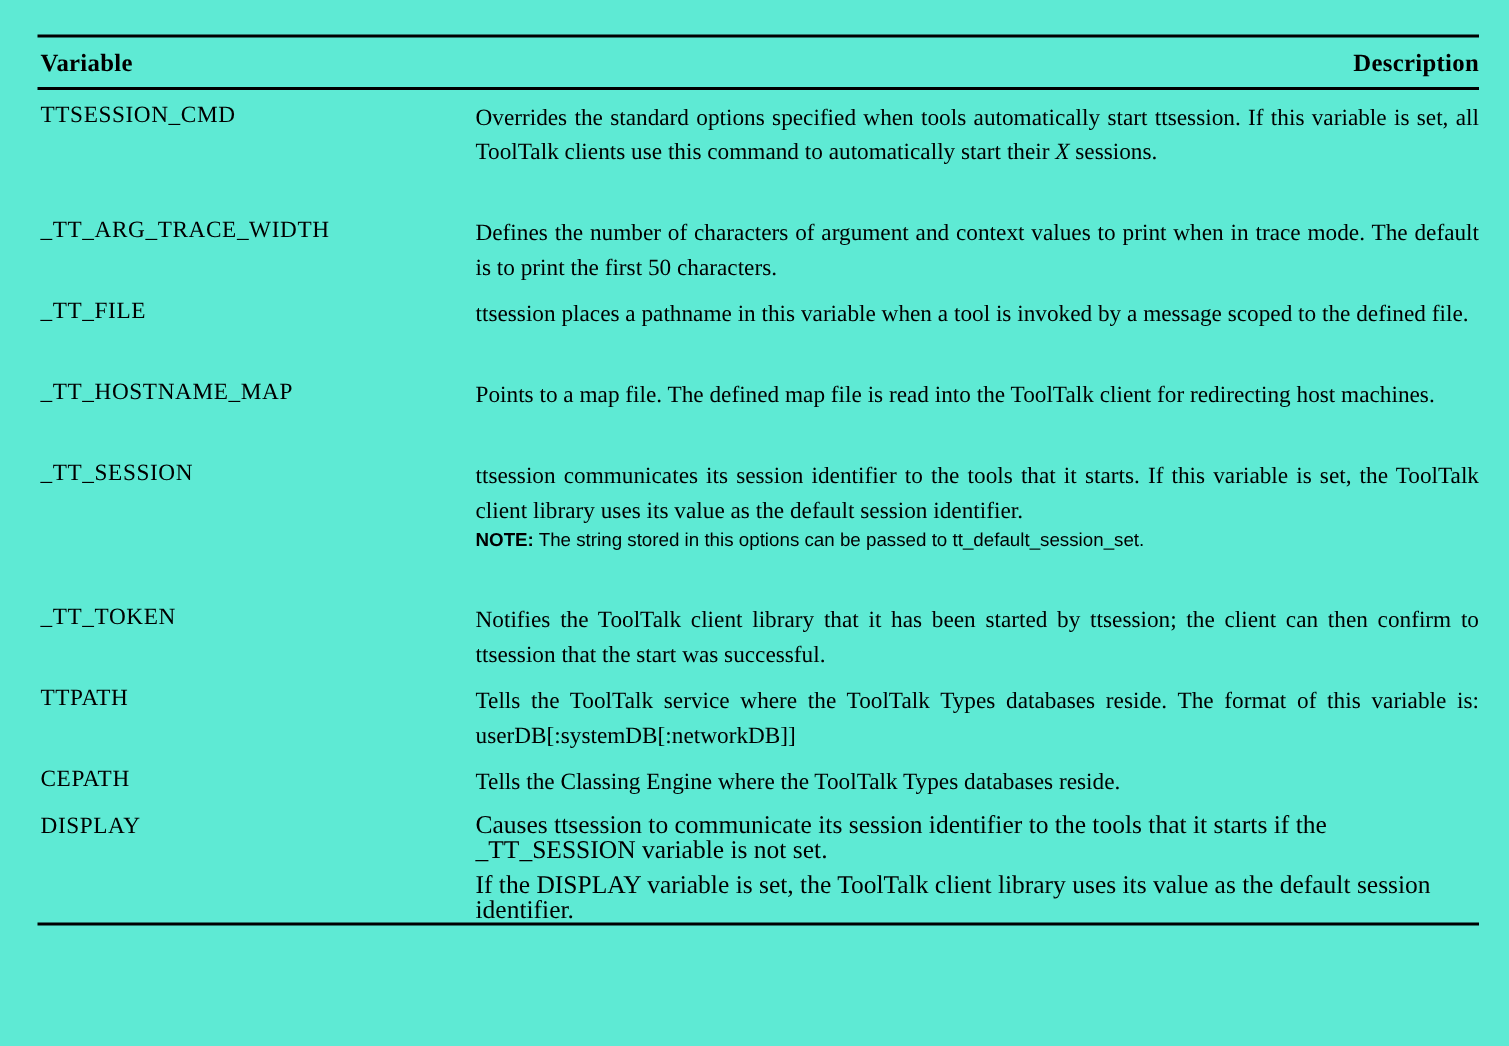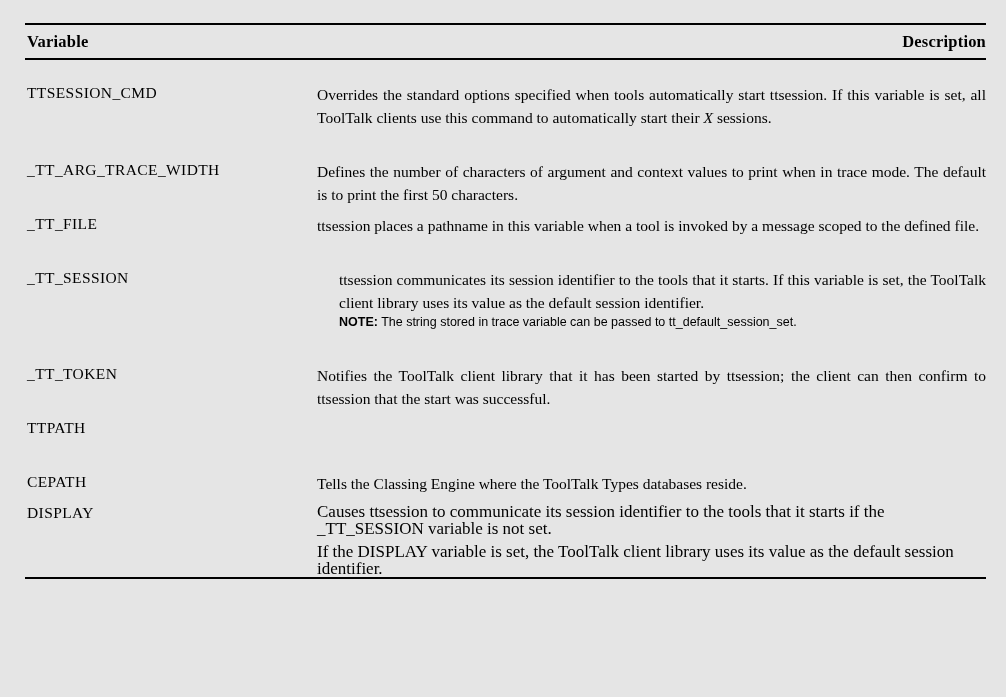--- a/index.html
+++ b/index.html
@@ -4,21 +4,21 @@
 <style>
   html, body {
     margin: 0;
     padding: 0;
     background: #ffffff;
   }
   .page {
     position: relative;
     width: 1006px;
     height: 697px;
-    background: #e5e5e5;
+    background: #5eead4;
     color: #000000;
     font-family: "Liberation Serif", "DejaVu Serif", serif;
     overflow: hidden;
   }
   .doc-table {
     position: absolute;
     left: 25px;
     top: 23px;
     width: 961px;
   }
@@ -36,30 +36,30 @@
     padding: 7px 0 6px 2px;
   }
   .th {
     font-weight: bold;
     font-size: 16.5px;
     letter-spacing: 0.2px;
   }
   .col-var { width: 290px; flex: 0 0 290px; }
   .col-desc { flex: 1 1 auto; text-align: right; }
   .tbody {
-    padding-top: 23px;
+    padding-top: 7px;
   }
   .row {
     display: flex;
     align-items: flex-start;
   }
   .row-3l { min-height: 77px; }
   .row-2l { min-height: 54px; }
   .row-1l { min-height: 31px; }
-  .row-note { min-height: 96px; gap: 22px; }
+  .row-note { min-height: 96px; }
   .row-display { min-height: 74px; }
   .var-cell {
     width: 290px;
     flex: 0 0 290px;
     font-size: 15.5px;
     letter-spacing: 0.4px;
     padding-left: 2px;
     padding-top: 1px;
     white-space: nowrap;
   }
@@ -121,39 +121,48 @@
         </div>
       </div>
 
       <div class="row row-2l">
         <div class="var-cell">_TT_FILE</div>
         <div class="desc-cell">
           <p>ttsession places a pathname in this variable when a tool is invoked by a message scoped to the defined file.</p>
         </div>
       </div>
 
+      <div class="row row-2l">
+        <div class="var-cell">_TT_HOSTNAME_MAP</div>
+        <div class="desc-cell">
+          <p>Points to a map file. The defined map file is read into the ToolTalk client for redirecting host machines.</p>
+        </div>
+      </div>
 
 
       <div class="row row-note">
         <div class="var-cell">_TT_SESSION</div>
         <div class="desc-cell">
           <p>ttsession communicates its session identifier to the tools that it starts. If this variable is set, the ToolTalk client library uses its value as the default session identifier.</p>
-          <p class="note-line"><span class="note-label">NOTE:</span><span> The string stored in trace variable can be passed to tt_default_session_set.</span></p>
+          <p class="note-line"><span class="note-label">NOTE:</span><span> The string stored in this options can be passed to tt_default_session_set.</span></p>
         </div>
       </div>
 
       <div class="row row-2l">
         <div class="var-cell">_TT_TOKEN</div>
         <div class="desc-cell">
           <p>Notifies the ToolTalk client library that it has been started by ttsession; the client can then confirm to ttsession that the start was successful.</p>
         </div>
       </div>
 
       <div class="row row-2l">
         <div class="var-cell">TTPATH</div>
+        <div class="desc-cell">
+          <p>Tells the ToolTalk service where the ToolTalk Types databases reside. The format of this variable is: userDB[:systemDB[:networkDB]]</p>
+        </div>
       </div>
 
       <div class="row row-1l">
         <div class="var-cell">CEPATH</div>
         <div class="desc-cell">
           <p>Tells the Classing Engine where the ToolTalk Types databases reside.</p>
         </div>
       </div>
 
       <div class="row row-display">

